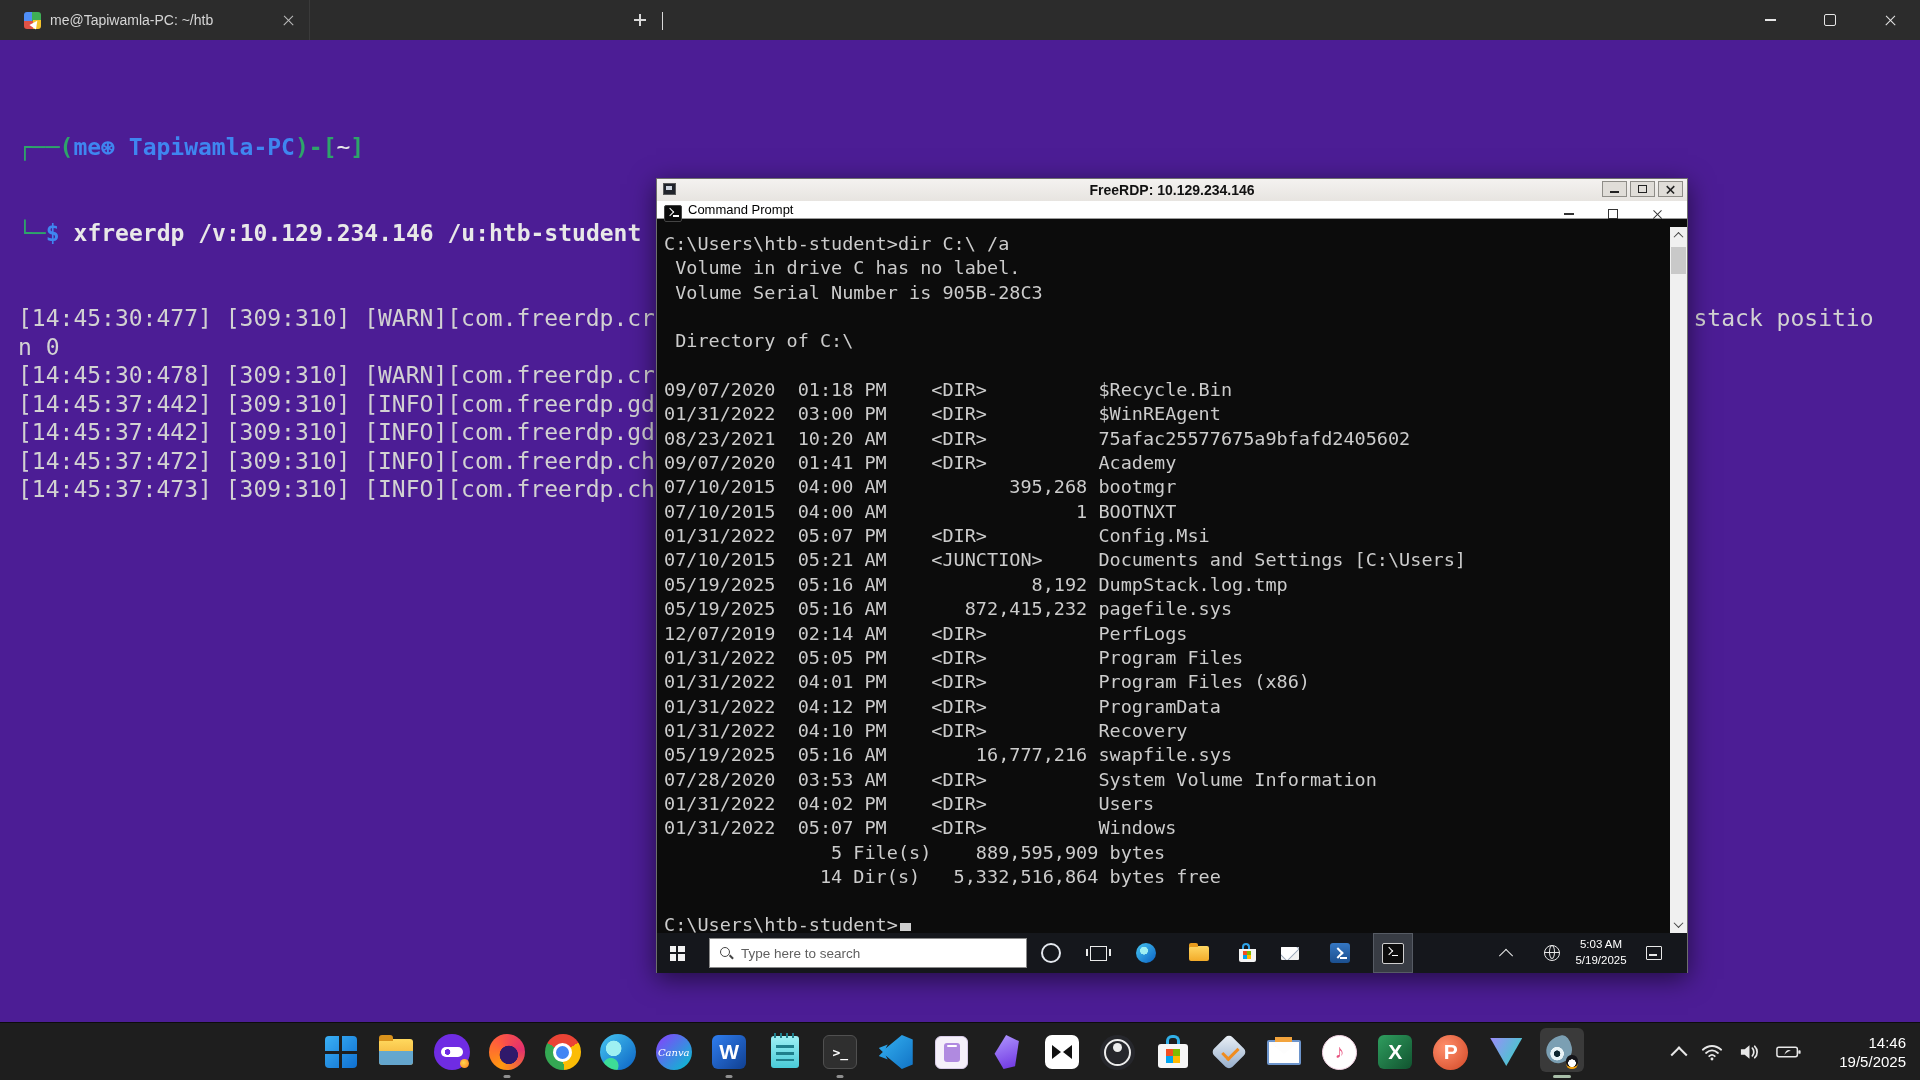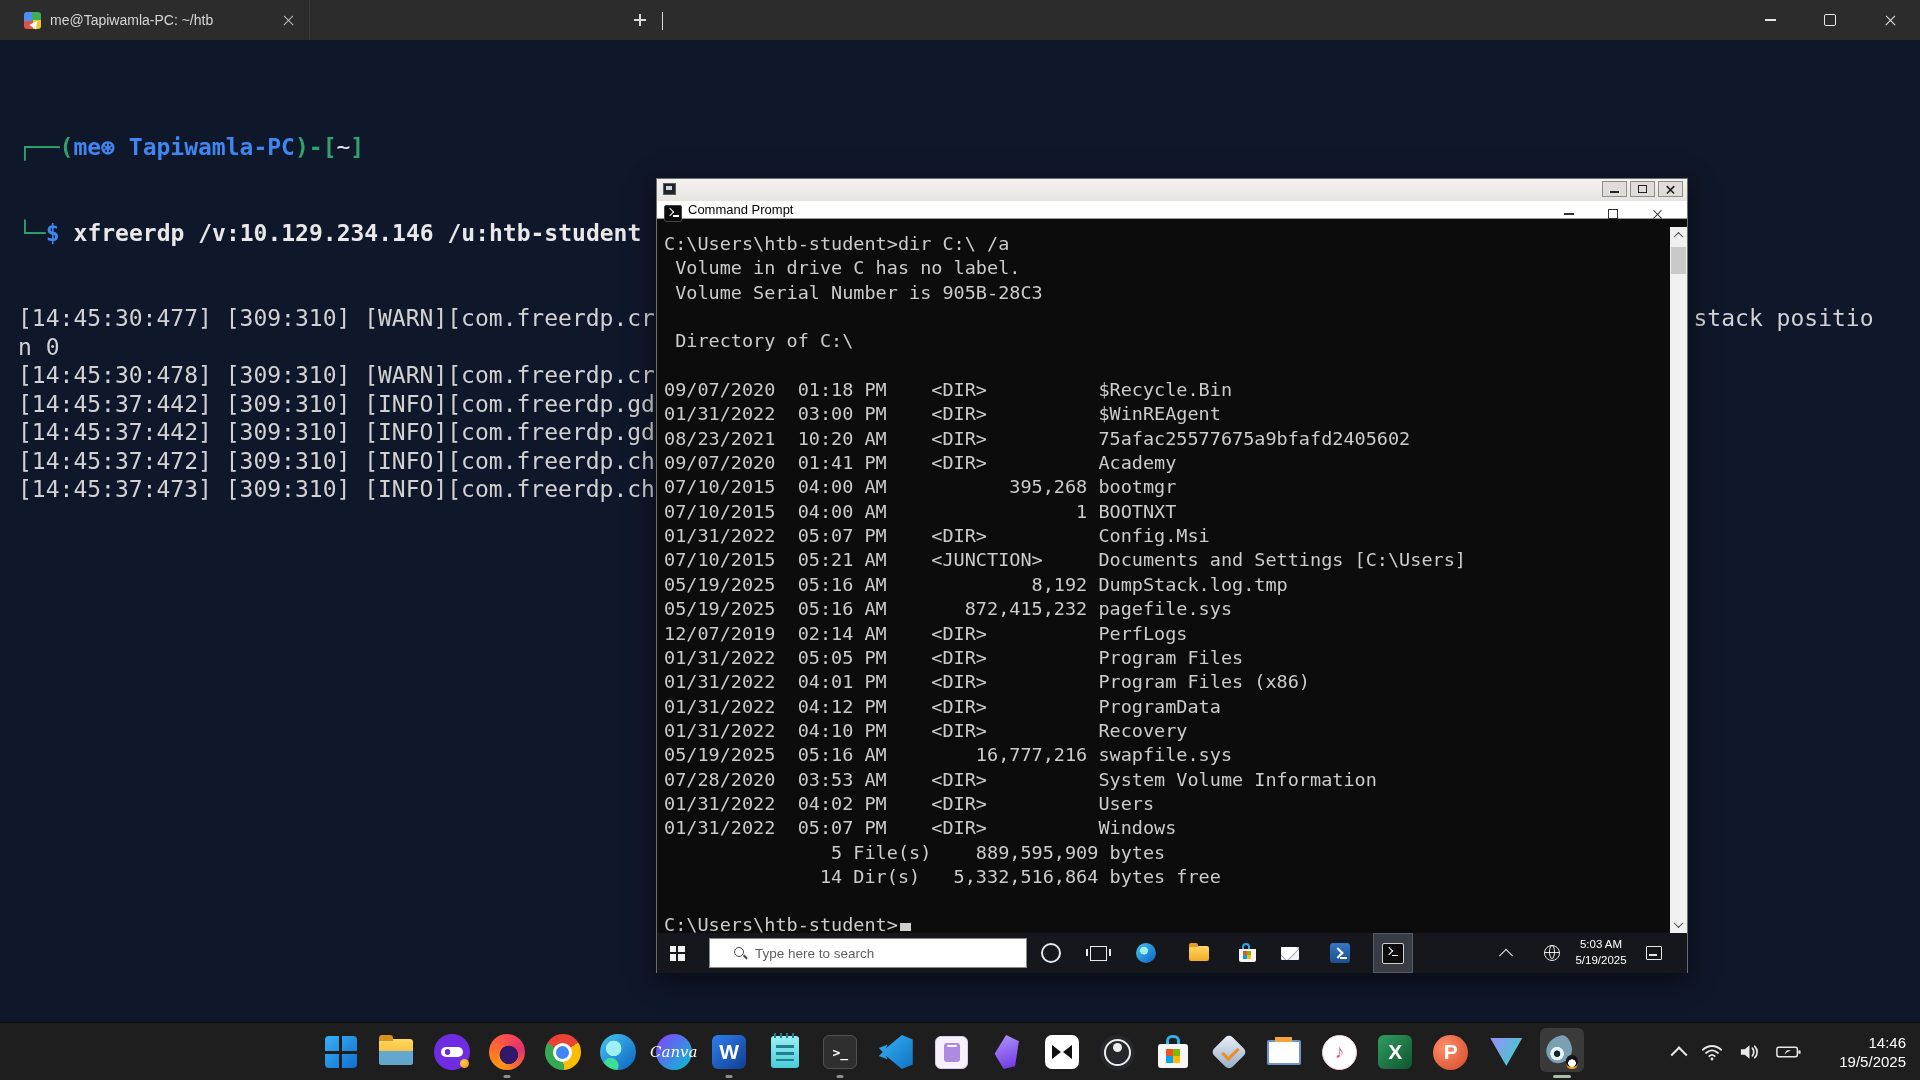--- a/index.html
+++ b/index.html
@@ -1,16 +1,16 @@
 <!DOCTYPE html>
 <html><head>
 <meta charset="utf-8">
 <style>
   html,body{margin:0;padding:0;background:#000;}
-  #screen{position:relative;width:1920px;height:1080px;background:#0f172a;overflow:hidden;
+  #screen{position:relative;width:1920px;height:1080px;background:#4c1d95;overflow:hidden;
           font-family:"Liberation Sans",sans-serif;}
   
   .tabbar{position:absolute;left:0;top:0;width:1920px;height:40px;background:#2c2c2c;}
   .tab{position:absolute;top:0;height:40px;display:flex;align-items:center;gap:9px;padding:0 10px 0 12px;
        box-sizing:border-box;color:#d6d6d6;font-size:14px;}
   .tab .lbl{white-space:nowrap;overflow:hidden;flex:1;}
   .tab.inactive{left:12px;width:298px;background:#2c2c2c;border-right:1px solid #3a3a3a;}
   .tab.active{left:312px;width:300px;background:#3b3b3b;border-radius:8px 8px 0 0;color:#ffffff;}
   .tabico{width:17px;height:17px;border-radius:3px;flex:0 0 17px;position:relative;
     background:conic-gradient(#3fae55 0 25%,#f3c32c 0 50%,#e05246 0 75%,#4f8ef7 0 100%);}
@@ -86,21 +86,21 @@
   .sb-up i{width:6px;height:6px;border-left:1.8px solid #444;border-top:1.8px solid #444;transform:rotate(45deg) translate(1px,1px);}
   .sb-dn i{width:6px;height:6px;border-right:1.8px solid #444;border-bottom:1.8px solid #444;transform:rotate(45deg) translate(-1px,-1px);}
   .sb-thumb{position:absolute;left:1px;top:20px;width:15px;height:27px;background:#c9c9c9;}
   
   .rtb{position:absolute;left:0;top:754px;width:1030px;height:40px;background:#15171c;}
   .rslot{position:absolute;top:0;height:40px;width:40px;display:flex;align-items:center;justify-content:center;}
   .rflag{width:15px;height:15px;background:
       linear-gradient(#15171c,#15171c) 50% 0/2px 100% no-repeat,
       linear-gradient(#15171c,#15171c) 0 50%/100% 2px no-repeat,#f2f2f2;}
   .rsearch{position:absolute;left:52px;top:5px;width:318px;height:30px;background:#fff;
-      border:1px solid #8a8a8a;box-sizing:border-box;display:flex;align-items:center;gap:8px;padding-left:23px;}
+      border:1px solid #8a8a8a;box-sizing:border-box;display:flex;align-items:center;gap:8px;padding-left:9px;}
   .rsearch .ph{font-size:13.5px;color:#5f5f5f;}
   .mag{width:14px;height:14px;position:relative;flex:0 0 14px;}
   .mag::before{content:"";position:absolute;left:1px;top:1px;width:8px;height:8px;border:1.6px solid #444;border-radius:50%;}
   .mag::after{content:"";position:absolute;left:9.5px;top:9.5px;width:5px;height:1.6px;background:#444;transform:rotate(45deg);}
   .rcortana{width:16px;height:16px;border:2px solid #e4e8ee;border-radius:50%;}
   .rtaskview{width:15px;height:13px;border:1.6px solid #eaeaea;position:relative;}
   .rtaskview::before{content:"";position:absolute;left:-5px;top:2px;width:2px;height:7px;background:#eaeaea;}
   .rtaskview::after{content:"";position:absolute;right:-5px;top:2px;width:2px;height:7px;background:#eaeaea;}
   .redge{width:20px;height:20px;border-radius:50%;
      background:radial-gradient(circle at 40% 38%,#9ff0f2 0 22%,rgba(0,0,0,0) 24%),
@@ -161,21 +161,21 @@
       background:radial-gradient(circle at 55% 58%,#30196b 0 31%,rgba(0,0,0,0) 33%),
                  conic-gradient(from 200deg,#ff980e,#ff5b3e,#e3306e,#ff980e);}
   .ico-chrome{width:36px;height:36px;border-radius:50%;
       background:conic-gradient(from -60deg,#ea4335 0 33%,#fbbc05 0 66%,#34a853 0 100%);}
   .ico-chrome::after{content:"";position:absolute;width:13px;height:13px;border-radius:50%;background:#4285f4;border:3px solid #fff;}
   .ico-edge{width:36px;height:36px;border-radius:50%;
       background:radial-gradient(circle at 38% 40%,#9ff0f2 0 24%,rgba(0,0,0,0) 26%),
                  radial-gradient(circle at 30% 88%,#3ddc97 0 18%,rgba(0,0,0,0) 20%),
                  linear-gradient(135deg,#46c6f1,#0b62c4);}
   .ico-canva{width:36px;height:36px;border-radius:50%;background:linear-gradient(135deg,#8b3dff,#00c4cc);
-      font-family:"DejaVu Serif",serif;font-style:italic;font-size:15px;color:#fff;}
+      font-family:"DejaVu Serif",serif;font-style:italic;font-size:10px;color:#fff;}
   .ico-word{width:34px;height:34px;border-radius:6px;background:linear-gradient(135deg,#2f7ef0,#103f90);
       font-size:21px;font-weight:bold;}
   .ico-notepad{width:28px;height:32px;border-radius:3px;background:linear-gradient(#9ef0f4,#49cbd8);position:relative;}
   .ico-notepad::before{content:"";position:absolute;left:5px;top:9px;width:18px;height:16px;
       background:repeating-linear-gradient(180deg,#1f7f8c 0 2.5px,rgba(0,0,0,0) 2.5px 7px);}
   .ico-notepad::after{content:"";position:absolute;left:3px;top:-3px;width:22px;height:5px;
       background:repeating-linear-gradient(90deg,#1f7f8c 0 2.5px,rgba(0,0,0,0) 2.5px 6px);}
   .ico-terminal{width:34px;height:34px;border-radius:6px;background:#2f2f2f;border:1px solid #505050;
       font-family:"DejaVu Sans Mono",monospace;font-size:13px;font-weight:bold;color:#fff;}
   .ico-vscode{width:34px;height:34px;background:linear-gradient(135deg,#35b2f2,#1173c5);
@@ -267,20 +267,21 @@
 [14:45:30:478] [309:310] [WARN][com.freerdp.cr
 [14:45:37:442] [309:310] [INFO][com.freerdp.gd
 [14:45:37:442] [309:310] [INFO][com.freerdp.gd
 [14:45:37:472] [309:310] [INFO][com.freerdp.ch
 [14:45:37:473] [309:310] [INFO][com.freerdp.ch</pre>
   </div>
 
   <div class="rdp">
     <div class="rdp-title">
       <span class="rdpico"></span>
+      <span class="t">FreeRDP: 10.129.234.146</span>
       <span class="rdp-btns">
         <span class="rb">
             <span class="bar"></span>
           </span>
         <span class="rb">
             <span class="sq"></span>
           </span>
         <span class="rb">
             <span class="xg"></span>
           </span>

